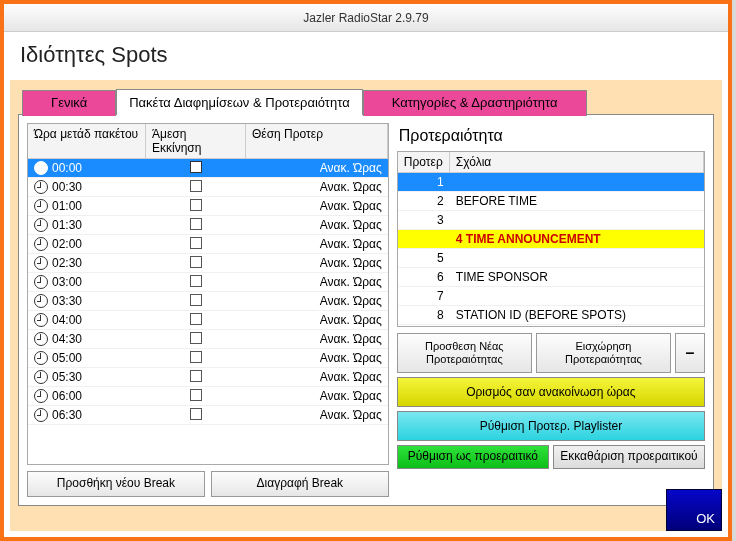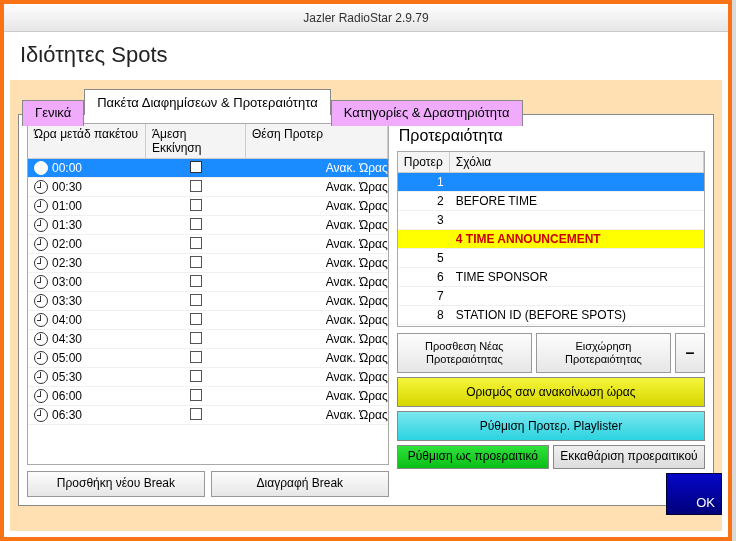--- a/index.html
+++ b/index.html
@@ -3,61 +3,61 @@
 <meta charset="utf-8">
 <style>
   * { box-sizing: border-box; margin: 0; padding: 0; }
   body { font-family: Tahoma, Arial, sans-serif; font-size: 12px; background: #d9d9d9; }
   .window { width: 732px; height: 541px; background: #fff; border: 4px solid #f97316; display: flex; flex-direction: column; }
   .titlebar { height: 28px; background: linear-gradient(#fefefe,#e6e6e6); border-bottom: 1px solid #ccc; display: flex; align-items: center; justify-content: center; font-size: 12px; color: #333; }
   .subheader { padding: 10px 16px 6px 16px; font-size: 22px; color: #222; }
   .content { flex: 1; background: #ffe0b3; margin: 6px; padding: 8px; position: relative; }
   .tabs { display: flex; margin-left: 4px; }
   .tab { padding: 5px 12px; font-size: 13px; background: #fff; border: 1px solid #888; border-bottom: none; margin-right: 0; cursor: pointer; position: relative; top: 1px; }
-  .tab.inactive { background: #f0abfc; top: 12px; padding: 4px 12px; }
+  .tab.inactive { background: #ec4899; top: 2px; padding: 4px 28px; }
   .panel { background: #fff; border: 1px solid #888; height: 392px; display: flex; padding: 8px; gap: 8px; }
   .left { width: 54%; display: flex; flex-direction: column; }
   .right { width: 46%; display: flex; flex-direction: column; }
   .section-title { font-size: 16px; padding: 4px 2px 6px 2px; }
   .tablewrap { border: 1px solid #aaa; flex: 1; display: flex; flex-direction: column; min-height: 0; }
   .theadrow { display: flex; background: #f4f4f4; border-bottom: 1px solid #ccc; font-size: 12px; }
   .theadrow > div { padding: 3px 6px; border-right: 1px solid #ccc; }
   .tbody { flex: 1; overflow-y: scroll; }
   .row { display: flex; align-items: center; height: 19px; border-bottom: 1px solid #f0f0f0; cursor: pointer; }
   .row.selected { background: #1a8cff; color: #fff; }
   .row.highlight { background: #ffff00; color: #c00; font-weight: bold; }
   .clock { width: 14px; height: 14px; border: 1px solid #333; border-radius: 50%; margin: 0 4px; position: relative; flex-shrink: 0; background: #fff; }
   .row.selected .clock { border-color: #fff; }
   .clock::before, .clock::after { content: ""; position: absolute; background: #333; left: 50%; top: 50%; transform-origin: 0 0; }
   .clock::before { width: 1px; height: 5px; transform: rotate(180deg); }
   .clock::after { width: 1px; height: 4px; transform: rotate(90deg); }
   .row.selected .clock::before, .row.selected .clock::after { background: #fff; }
   .col-time { width: 118px; display: flex; align-items: center; padding-left: 2px; }
   .col-chk { width: 100px; text-align: center; }
-  .col-pos { flex: 1; text-align: right; white-space: nowrap; }
+  .col-pos { flex: 1; text-align: right; padding-right: 6px; white-space: nowrap; }
   .checkbox { width: 12px; height: 12px; border: 1px solid #555; display: inline-block; background: #fff; }
   .row.selected .checkbox { border-color: #333; }
   .btnrow { display: flex; gap: 6px; padding-top: 6px; }
   .btn { background: linear-gradient(#fdfdfd,#e6e6e6); border: 1px solid #999; padding: 5px 8px; font-size: 12px; text-align: center; cursor: pointer; line-height: 1.15; }
   .btn.flex { flex: 1; }
   .pr-col1 { width: 52px; text-align: right; padding-right: 6px; }
   .pr-col2 { flex: 1; padding-left: 6px; }
   .prow { display: flex; align-items: center; height: 19px; border-bottom: 1px solid #f0f0f0; cursor: pointer; }
   .prow .pr-col1 { text-align: right; padding-right: 6px; }
   .prow.selected { background: #1a8cff; color: #fff; }
   .prio-btns-top { display: flex; gap: 4px; margin-top: 6px; }
   .prio-btns-top .btn { flex: 1; font-size: 11px; padding: 2px 4px; white-space: normal; height: 40px; display:flex; align-items:center; justify-content:center; }
   .prio-btns-top .btn.minus { flex: 0 0 30px; font-size: 16px; font-weight: bold; }
   .colorbtn { border: 1px solid #888; text-align: center; padding: 7px 4px; font-size: 12px; cursor: pointer; margin-top: 4px; }
   .yellowbtn { background: linear-gradient(#f5f53a,#d6d600); }
   .cyanbtn { background: linear-gradient(#7ae7f0,#2bd3e0); }
   .duo { display: flex; gap: 4px; margin-top: 4px; }
   .greenbtn { background: linear-gradient(#2fe23a,#0bbf18); flex: 1; border: 1px solid #888; text-align: center; padding: 4px; font-size: 12px; cursor: pointer; line-height: 1.15; }
   .graybtn2 { background: linear-gradient(#f0f0f0,#dcdcdc); flex: 1; border: 1px solid #888; text-align: center; padding: 4px; font-size: 12px; cursor: pointer; line-height: 1.15; }
-  .okbtn { position: absolute; right: 0; bottom: 16px; width: 56px; height: 42px; background: linear-gradient(#0606c9,#00007a); color: #fff; display: flex; align-items: flex-end; justify-content: flex-end; padding: 4px 6px; font-size: 13px; border: 1px solid #003; cursor: pointer; }
+  .okbtn { position: absolute; right: 0; bottom: 0; width: 56px; height: 42px; background: linear-gradient(#0606c9,#00007a); color: #fff; display: flex; align-items: flex-end; justify-content: flex-end; padding: 4px 6px; font-size: 13px; border: 1px solid #003; cursor: pointer; }
   .right .tablewrap { height: 176px; flex: 0 0 176px; }
   ::-webkit-scrollbar { width: 16px; background: #f0f0f0; }
   ::-webkit-scrollbar-thumb { background: #c8c8c8; border: 1px solid #aaa; }
 </style>
 </head>
 <body>
 
 <div class="window">
   <div class="titlebar">
     <span>Jazler RadioStar 2.9.79</span>

